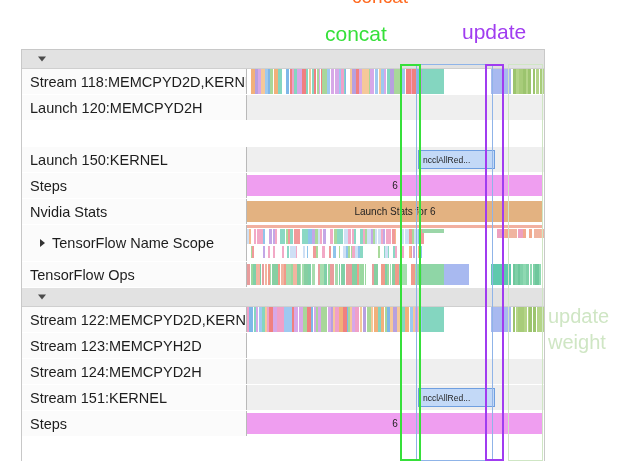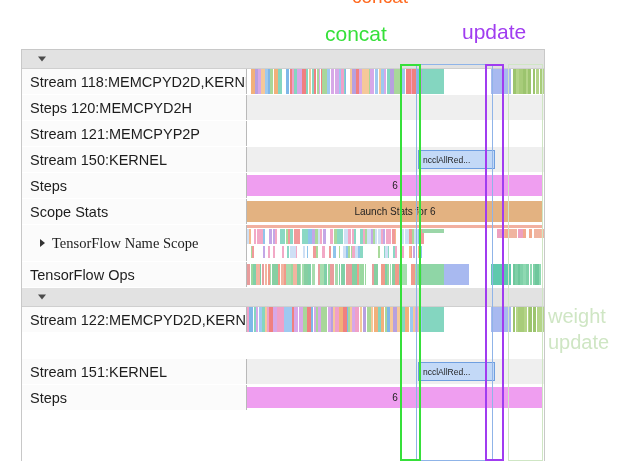--- a/index.html
+++ b/index.html
@@ -47,21 +47,21 @@
     height:25px;display:flex;align-items:stretch;position:relative;
     border-bottom:1px solid transparent;
   }
   .row.alt .lane{background:#efefef;}
   .rowlabel{
     width:225px;min-width:225px;display:flex;align-items:center;
     font-size:14.5px;color:#1d1d1d;padding-left:8px;overflow:hidden;
     background:#fbfbfb;border-right:1px solid #b9b9b9;white-space:nowrap;
     box-sizing:border-box;
   }
-  .rowlabel.indent{padding-left:18px;font-family:Liberation Serif, serif;}
+  .rowlabel.indent{padding-left:18px;}
   .rowlabel .tri2{
     width:0;height:0;border-left:5px solid #333;border-top:4px solid transparent;
     border-bottom:4px solid transparent;margin-right:7px;flex:0 0 auto;
   }
   .lane{flex:1;position:relative;background:#ffffff;overflow:hidden;}
   .row.double{height:36px;}
 
   
   .blk{position:absolute;top:0;bottom:0;}
 
@@ -83,22 +83,22 @@
   .mbox{position:absolute;box-sizing:border-box;background:transparent;}
 </style>
 </head>
 <body>
 
 <div class="anno" id="anno-partial">concat</div>
 <div class="anno" id="anno-concat">concat</div>
 <div class="anno" id="anno-split">update</div>
 <div class="anno" id="anno-nccl">nccl</div>
 <div class="anno" id="anno-weight">
+  <span>update</span>
   <span>weight</span>
-  <span>update</span>
 </div>
 
 <div id="viewer">
     <div class="group-head">
       <span class="tri"></span>
     </div>
     <div class="row">
       <div class="rowlabel">
         <span>Stream 118:MEMCPYD2D,KERNEL,ME</span>
       </div>
@@ -166,52 +166,49 @@
         <div class="blk" style="left:278.9px;width:2.4px;top:0%;height:100%;background:#b4d488;"></div>
         <div class="blk" style="left:281.3px;width:2.3px;top:0%;height:100%;background:#9cc46e;"></div>
         <div class="blk" style="left:285.8px;width:2.7px;top:0%;height:100%;background:#9cc46e;"></div>
         <div class="blk" style="left:288.6px;width:3.3px;top:0%;height:100%;background:#b4d488;"></div>
         <div class="blk" style="left:292.5px;width:3.0px;top:0%;height:100%;background:#a8cc7a;"></div>
         <div class="blk" style="left:295.5px;width:2.4px;top:0%;height:100%;background:#b4d488;"></div>
       </div>
     </div>
     <div class="row alt">
       <div class="rowlabel">
-        <span>Steps 120:MEMCPYD2H</span>
+        <span>Launch 120:MEMCPYD2H</span>
       </div>
       <div class="lane" style="background: rgb(239, 239, 239);"></div>
     </div>
     <div class="row">
-      <div class="rowlabel">
-        <span>Stream 121:MEMCPYP2P</span>
-      </div>
       <div class="lane"></div>
     </div>
     <div class="row alt">
       <div class="rowlabel">
-        <span>Stream 150:KERNEL</span>
+        <span>Launch 150:KERNEL</span>
       </div>
       <div class="lane" style="background: rgb(239, 239, 239);">
         <div class="nccl-box" style="left:171px;width:77px;top:3px;height:19px;">
           <span>ncclAllRed...</span>
         </div>
       </div>
     </div>
     <div class="row">
       <div class="rowlabel">
         <span>Steps</span>
       </div>
       <div class="lane">
         <div class="blk" style="left:0;width:296px;top:2px;height:21px;background:#ef9ef0;"></div>
         <div class="cap" style="left:0;width:296px;">6</div>
       </div>
     </div>
     <div class="row">
       <div class="rowlabel">
-        <span>Scope Stats</span>
+        <span>Nvidia Stats</span>
       </div>
       <div class="lane">
         <div class="blk" style="left:0;width:296px;top:2px;height:21px;background:#e3b281;"></div>
         <div class="cap" style="left:0;width:296px;">Launch Stats for 6</div>
       </div>
     </div>
     <div class="row double">
       <div class="rowlabel indent">
         <span class="tri2"></span>
         <span>TensorFlow Name Scope</span>
@@ -486,21 +483,30 @@
         <div class="blk" style="left:277.4px;width:2.5px;top:0%;height:100%;background:#b4d488;"></div>
         <div class="blk" style="left:280.5px;width:1.8px;top:0%;height:100%;background:#b4d488;"></div>
         <div class="blk" style="left:282.3px;width:2.8px;top:0%;height:100%;background:#9cc46e;"></div>
         <div class="blk" style="left:285.7px;width:3.3px;top:0%;height:100%;background:#9cc46e;"></div>
         <div class="blk" style="left:289.6px;width:2.1px;top:0%;height:100%;background:#b4d488;"></div>
         <div class="blk" style="left:291.6px;width:2.6px;top:0%;height:100%;background:#b4d488;"></div>
         <div class="blk" style="left:294.3px;width:3.0px;top:0%;height:100%;background:#b4d488;"></div>
       </div>
     </div>
     <div class="row">
+      <div class="rowlabel">
+        <span>Stream 123:MEMCPYH2D</span>
+      </div>
       <div class="lane"></div>
+    </div>
+    <div class="row alt">
+      <div class="rowlabel">
+        <span>Stream 124:MEMCPYD2H</span>
+      </div>
+      <div class="lane" style="background: rgb(239, 239, 239);"></div>
     </div>
     <div class="row alt">
       <div class="rowlabel">
         <span>Stream 151:KERNEL</span>
       </div>
       <div class="lane" style="background: rgb(239, 239, 239);">
         <div class="nccl-box" style="left:171px;width:77px;top:3px;height:19px;">
           <span>ncclAllRed...</span>
         </div>
       </div>

